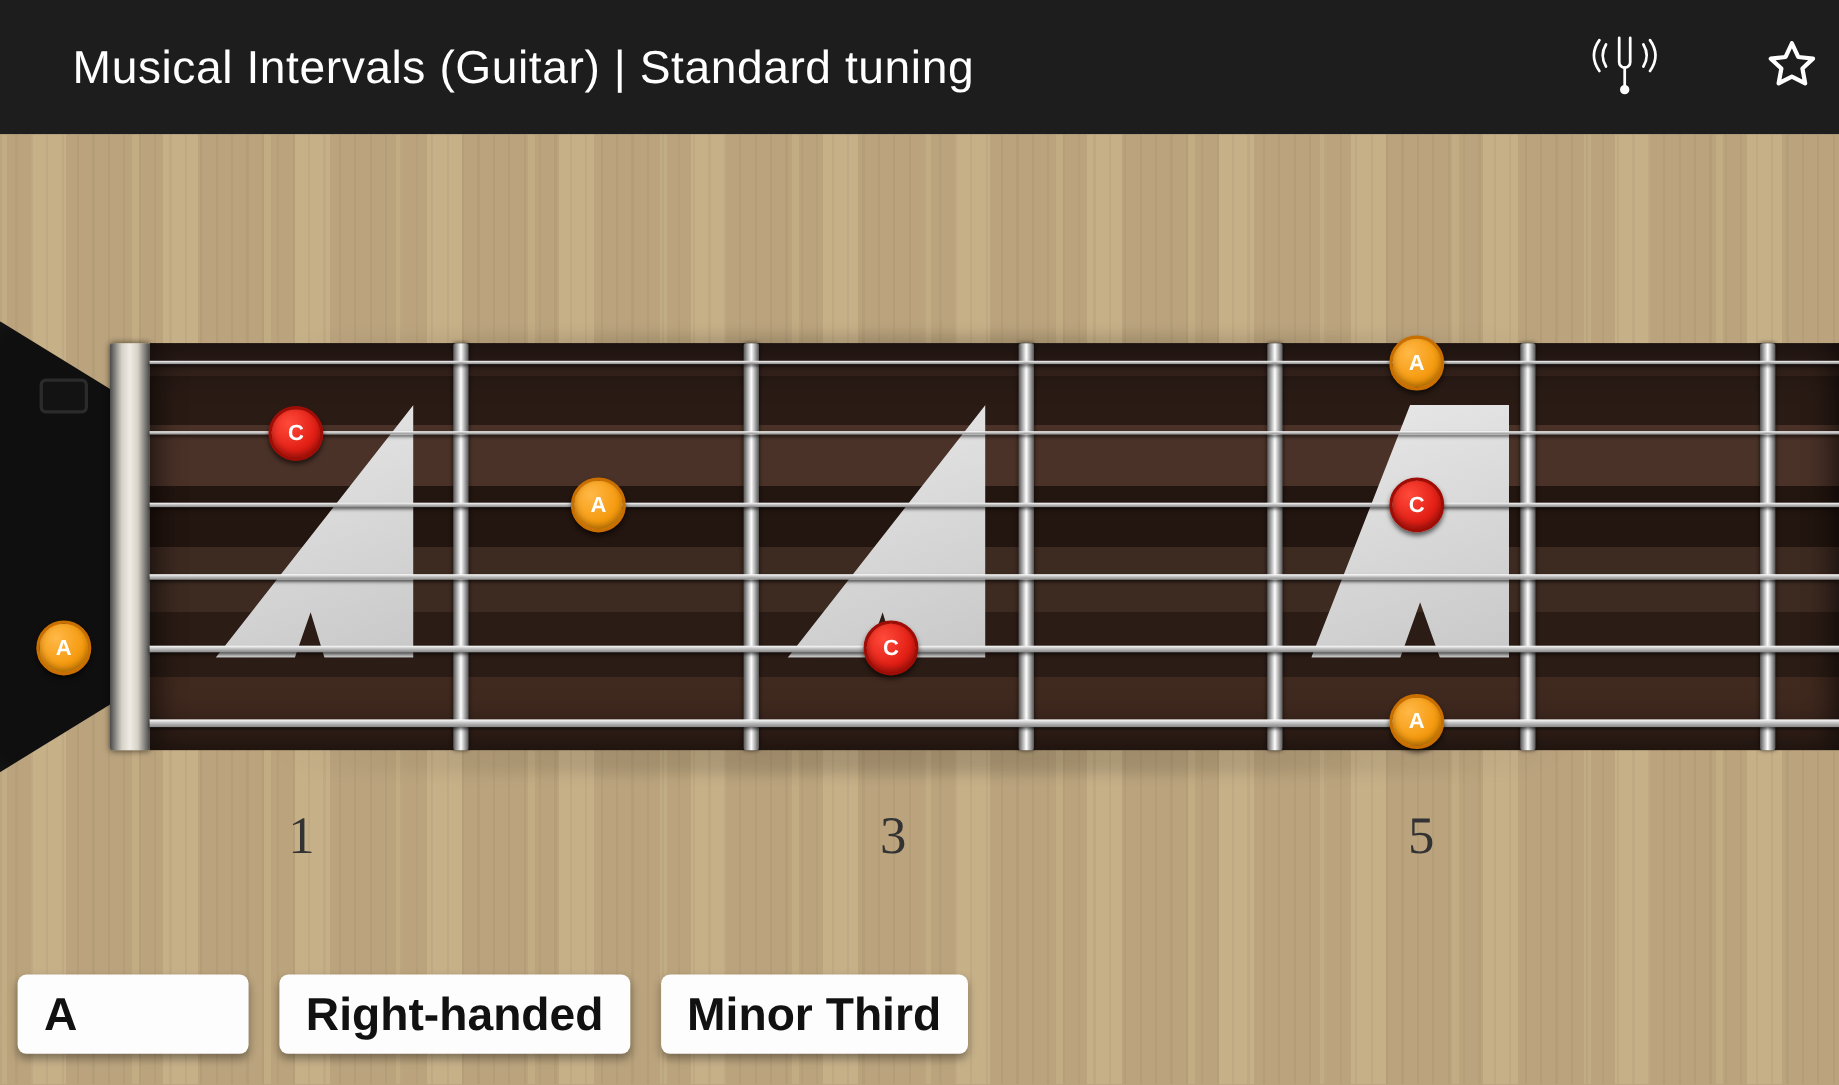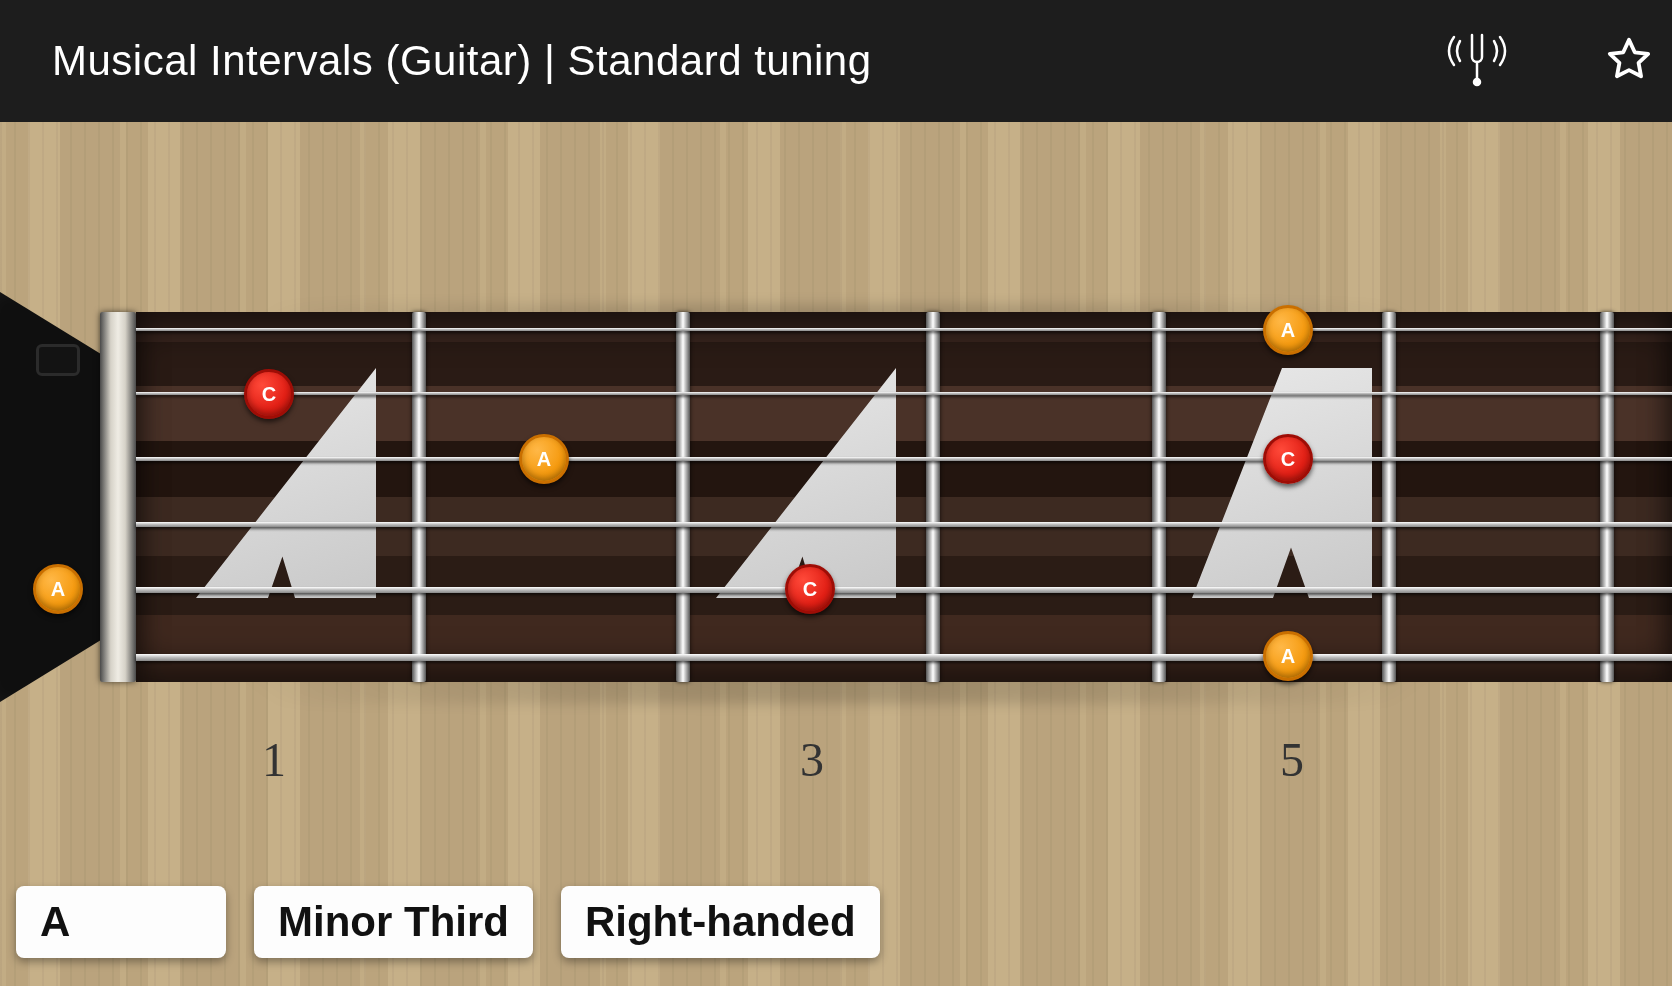--- a/index.html
+++ b/index.html
@@ -5,21 +5,21 @@
   * { margin: 0; padding: 0; box-sizing: border-box; }
   html, body { width: 100%; height: 100%; overflow: hidden; font-family: Arial, Helvetica, sans-serif; }
   body { display: flex; flex-direction: column; background: #b9a47e; }
 
   
   .header {
     height: 122px;
     background: #1d1d1d;
     display: flex;
     align-items: center;
-    padding: 0 52px;
+    padding: 0 66px;
     position: relative;
   }
   .header-title { color: #fff; font-size: 42px; font-weight: 400; letter-spacing: 0.5px; }
   .tuning-fork-icon {
     position: absolute;
     right: 160px;
     top: 50%;
     transform: translateY(-50%);
     color: #fff;
   }
@@ -278,19 +278,19 @@
       <div class="fret-label" style="left: 274px;">1</div>
       <div class="fret-label" style="left: 812px;">3</div>
       <div class="fret-label" style="left: 1292px;">5</div>
     </div>
 
   <div class="selectors">
     <div class="selector-btn">
       <span>A</span>
     </div>
     <div class="selector-btn">
+      <span>Right-handed</span>
+    </div>
+    <div class="selector-btn">
       <span>Minor Third</span>
-    </div>
-    <div class="selector-btn">
-      <span>Right-handed</span>
     </div>
   </div>
 </div>
 
 </body></html>

